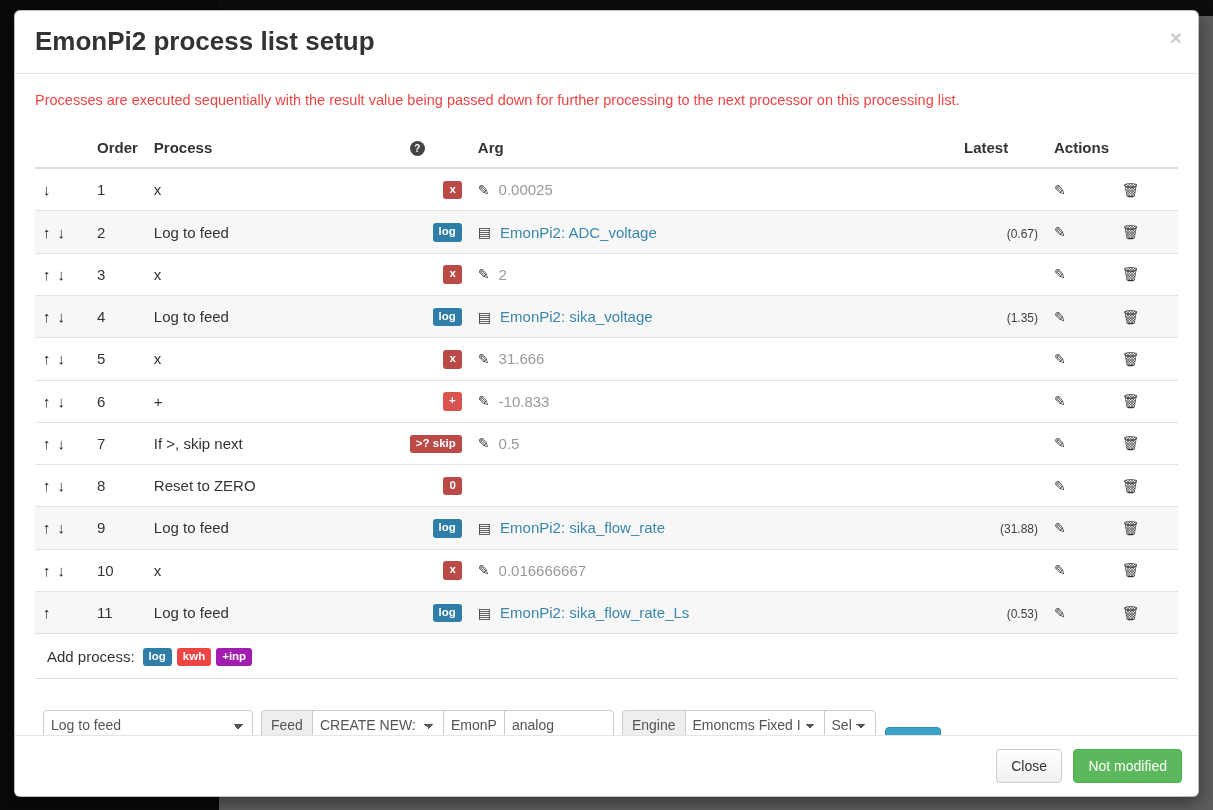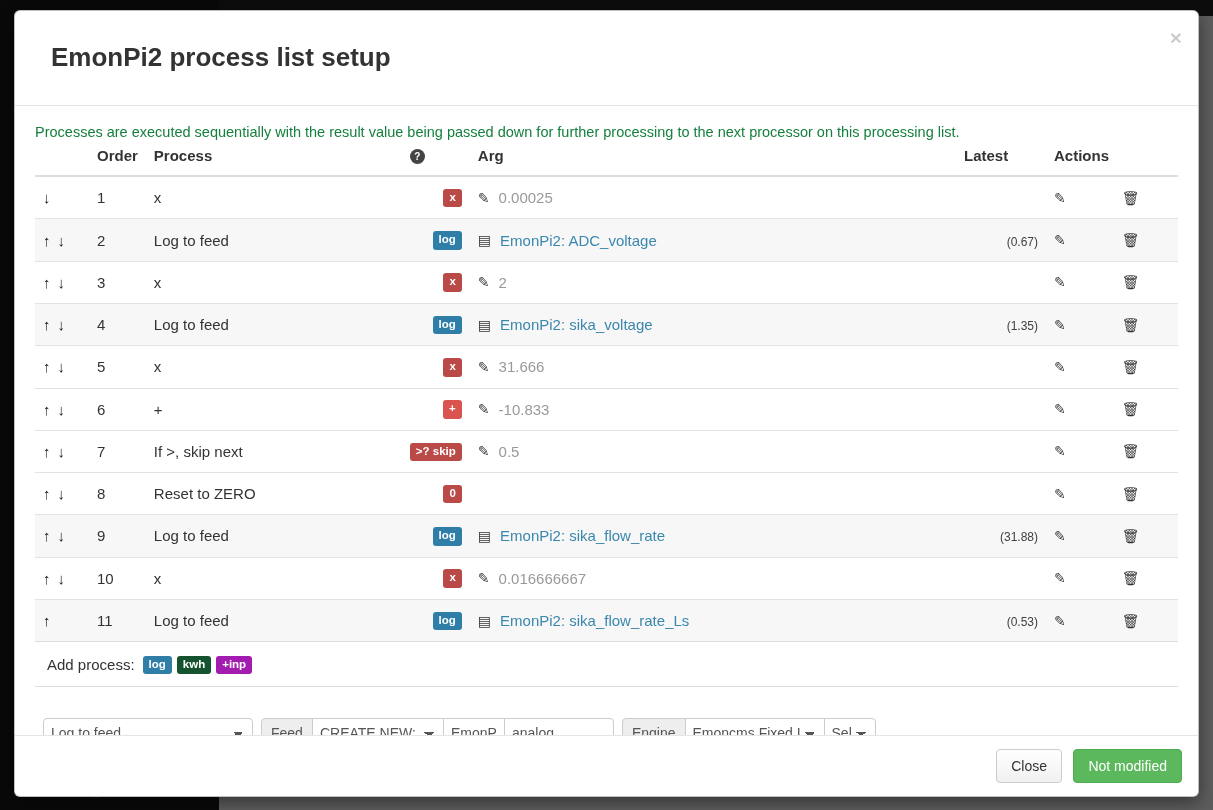--- a/index.html
+++ b/index.html
@@ -64,42 +64,42 @@
     display: flex; flex-direction: column;
     overflow: hidden;
   }
   .modal-header {
     position: relative;
     padding: 14px 20px 14px 20px;
     border-bottom: 1px solid #e5e5e5;
     flex: 0 0 auto;
   }
   .modal-title {
-    margin: 16px;
+    margin: 0;
     font-size: 26px;
     font-weight: bold;
     color: #333;
     line-height: 1.3;
   }
   .modal-close {
     position: absolute; right: 16px; top: 16px;
     background: none; border: none;
     font-size: 21px; line-height: 1;
     color: #000; opacity: 0.2;
     cursor: pointer; padding: 0; font-family: "Liberation Sans", sans-serif;
     font-weight: bold;
   }
   .modal-body {
     flex: 1 1 auto;
     padding: 16px 20px 0 20px;
     overflow: hidden;
   }
   .intro {
-    font-size: 14.5px; color: #15803d;
-    margin: 0 0 4px 0;
+    font-size: 14.5px; color: #ef4444;
+    margin: 0 0 28px 0;
     line-height: 1.4;
   }
 
   
   table.proc {
     width: 100%;
     border-collapse: collapse;
     font-size: 15px;
     color: #333;
   }
@@ -151,21 +151,21 @@
     font-weight: bold;
     line-height: 1;
     white-space: nowrap;
     vertical-align: middle;
   }
   .badge-x     { background: #b94a48; }
   .badge-plus  { background: #d9534f; }
   .badge-skip  { background: #b94a48; }
   .badge-zero  { background: #b94a48; }
   .badge-log   { background: #2e7ea8; }
-  .badge-kwh   { background: #14532d; }
+  .badge-kwh   { background: #ef4444; }
   .badge-inp   { background: #a21caf; }
 
   .arg-cell { display: flex; align-items: center; gap: 9px; }
   .arg-icon { font-size: 14px; color: #333; line-height: 1; }
   .arg-val  { color: #999; font-size: 15px; }
   .arg-link { color: #3a87ad; text-decoration: none; font-size: 15px; cursor: pointer; }
   .latest-val { color: #404040; font-size: 12px; }
 
   .act-cell { display: flex; align-items: center; gap: 56px; }
   .icon-btn { cursor: pointer; font-size: 14px; color: #333; line-height: 1; }

